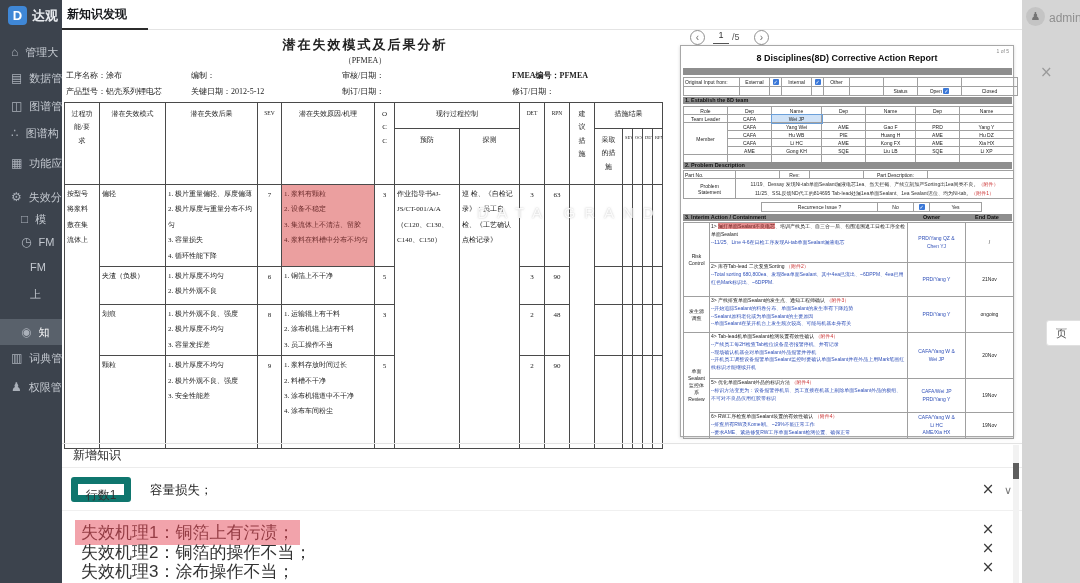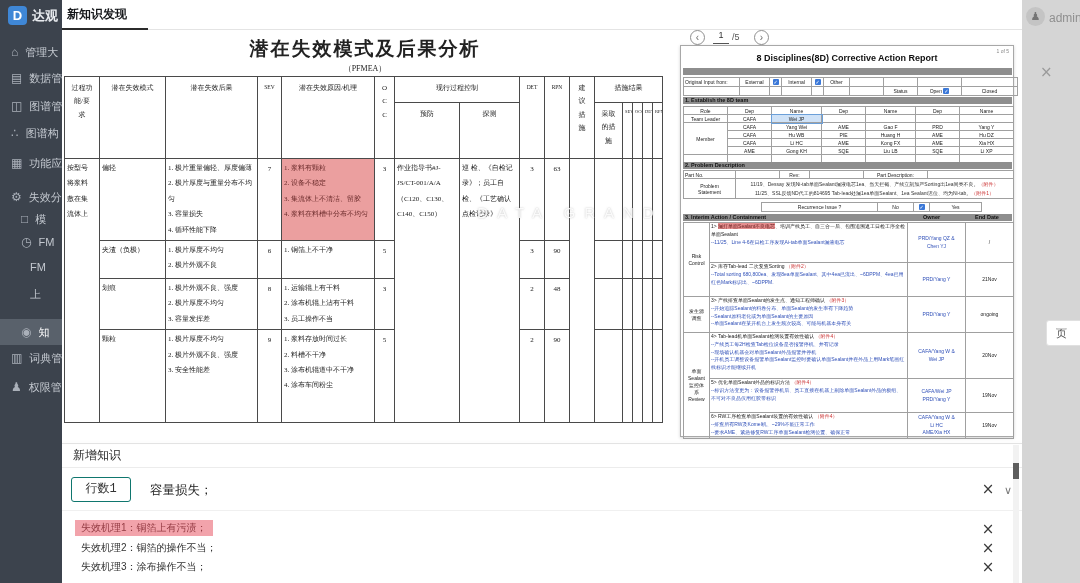--- a/index.html
+++ b/index.html
@@ -19,21 +19,21 @@
   .nav-sub2 { padding-left:30px; }
   .nav-active { background:#59616b; color:#ffffff; }
 
   
   .dialog { position:absolute; left:62px; top:0; width:960px; height:583px; background:#ffffff; z-index:2; }
   .tabbar { position:absolute; left:0; top:0; width:960px; height:30px; background:#fff; border-bottom:1px solid #e4e4e4; }
   .tab { position:absolute; left:0; top:0; width:86px; height:30px; line-height:29px; padding-left:5px; font-size:12px; font-weight:bold; color:#16181b; border-bottom:2px solid #2b2b2b; cursor:pointer; }
 
   
   .pfmea { position:absolute; left:2px; top:34px; width:602px; height:410px; font-family:"Liberation Serif","DejaVu Serif",serif; color:#222; }
-  .pf-title { text-align:center; font-size:19px; font-weight:bold; letter-spacing:2px; margin-top:2px; }
+  .pf-title { text-align:center; font-size:13px; font-weight:bold; letter-spacing:2px; margin-top:2px; }
   .pf-sub { text-align:center; font-size:8px; margin-top:1px; }
   .pf-meta { position:relative; height:30px; margin-top:4px; font-size:8px; }
   .pm { position:absolute; white-space:nowrap; }
   .ftable { border-collapse:collapse; table-layout:fixed; width:598px; margin-top:2px; }
   .ftable th, .ftable td { border:1px solid #4a4a4a; font-weight:normal; font-size:7px; overflow:hidden; vertical-align:top; padding:2px 2px; }
   .ftable th { text-align:center; padding-top:5px; line-height:1.9; }
   .ftable .c { text-align:center; }
   .ftable .lh { line-height:2.2; }
   .pink { background:#eb9f9f; color:#6b2b2b;margin-top:7px; }
   .watermark { position:absolute; left:368px; top:200px; width:280px; text-align:center; z-index:6; pointer-events:none; color:rgba(255,255,255,0.88); text-shadow:0 0 2px rgba(140,140,140,0.55); }
@@ -59,24 +59,24 @@
   .itab .glabel { text-align:center; vertical-align:middle; line-height:1.4; }
   .itab .owner { color:#3050b8; text-align:center; vertical-align:middle; }
   .itab .end { text-align:center; vertical-align:middle; }
   .ihl { background:#e58f8f; color:#6b2222; }
   .idet { color:#3050b8; }
 
   
   .kdiv1 { position:absolute; left:0; top:443px; width:960px; border-top:1px solid #e3e3e3; box-shadow:0 -1px 3px rgba(0,0,0,0.04); }
   .k-title { position:absolute; left:11px; top:447px; font-size:12px; color:#2b2b2b; }
   .kdiv2 { position:absolute; left:0; top:467px; width:960px; border-top:1px solid #ececec; }
-  .k-badge { position:absolute; left:9px; top:477px; width:60px; height:25px; border:1px solid #0f766e; border-radius:3px; font-size:12px; color:#333; text-align:center; line-height:23px; background:#fff; cursor:pointer;font-family:Liberation Mono, monospace; }
+  .k-badge { position:absolute; left:9px; top:477px; width:60px; height:25px; border:7px solid #0f766e; border-radius:3px; font-size:12px; color:#333; text-align:center; line-height:23px; background:#fff; cursor:pointer; }
   .k-field { position:absolute; left:88px; top:482px; font-size:12.5px; color:#222; }
   .kdiv3 { position:absolute; left:0; top:510px; width:960px; border-top:1px solid #f0f0f0; }
-  .k-item { position:absolute; left:13px; font-size:10px; color:#333; padding:1px 6px; }
+  .k-item { position:absolute; left:13px; font-size:17px; color:#333; padding:1px 6px; }
   .k-item.hl { background:#f2a3ab; color:#943c44; }
   .k-x { position:absolute; left:918px; width:16px; height:16px; font-size:15px; line-height:15px; color:#3a3a3a; text-align:center; cursor:pointer; font-family:"DejaVu Sans",sans-serif; }
   .k-chev { position:absolute; left:942px; top:484px; font-size:11px; color:#777; cursor:pointer; }
   .k-scroll { position:absolute; left:951px; top:445px; width:6px; height:138px; background:#f2f2f2; }
   .k-thumb { position:absolute; left:0; top:18px; width:6px; height:16px; background:#5d5d5d; cursor:pointer; }
 
   
   .rail { position:absolute; left:1022px; top:0; width:58px; height:583px; z-index:3; }
   .avatar { position:absolute; left:4px; top:7px; width:19px; height:19px; border-radius:50%; background:#c4c4c4; color:#757575; font-size:11px; text-align:center; line-height:19px; cursor:pointer; }
   .adm { position:absolute; left:27px; top:11px; font-size:12px; color:#8f8f8f; }
@@ -146,20 +146,30 @@
   </aside>
 
   <div class="dialog">
     <div class="tabbar">
       <div class="tab">新知识发现</div>
     </div>
 
     <section class="pfmea">
       <div class="pf-title">潜在失效模式及后果分析</div>
       <div class="pf-sub">（PFMEA）</div>
+      <div class="pf-meta">
+        <span class="pm" style="left:2px;top:0">工序名称：涂布</span>
+        <span class="pm" style="left:127px;top:0">编制：</span>
+        <span class="pm" style="left:278px;top:0">审核/日期：</span>
+        <span class="pm" style="left:448px;top:0;font-weight:bold">FMEA编号：PFMEA</span>
+        <span class="pm" style="left:2px;top:16px">产品型号：铝壳系列锂电芯</span>
+        <span class="pm" style="left:127px;top:16px">关键日期：2012-5-12</span>
+        <span class="pm" style="left:278px;top:16px">制订/日期：</span>
+        <span class="pm" style="left:448px;top:16px">修订/日期：</span>
+      </div>
 
       <table class="ftable">
         <colgroup>
           <col style="width:35px">
             <col style="width:66px">
             <col style="width:92px">
             <col style="width:24px">
           <col style="width:93px">
             <col style="width:20px">
             <col style="width:65px">

